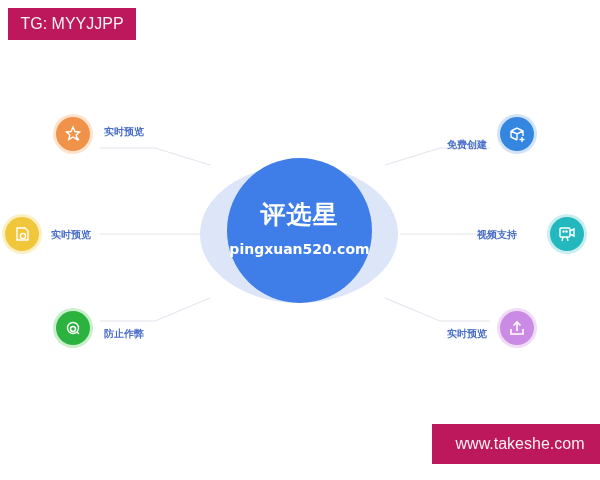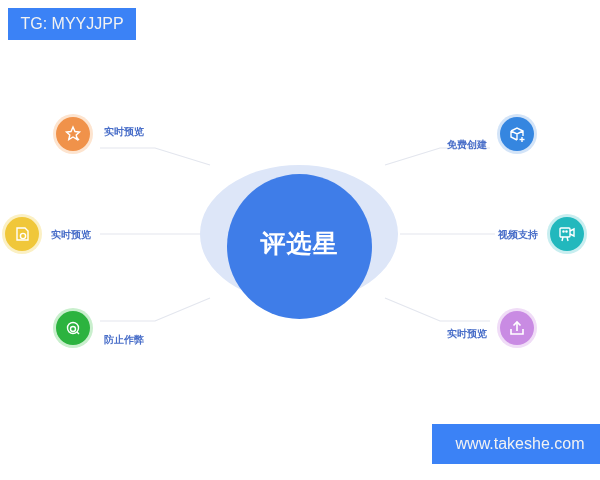--- a/index.html
+++ b/index.html
@@ -1,22 +1,22 @@
 <!DOCTYPE html>
 <html><head>
 <meta charset="utf-8">
 <style>
   html, body { margin:0; padding:0; }
   body { width:600px; height:480px; background:#ffffff; position:relative; overflow:hidden; font-family:"DejaVu Sans", sans-serif; }
-  .wm { position:absolute; background:#3b82f6; color:#f2f2f2; font-family:"Liberation Sans", sans-serif; font-size:16px; display:flex; align-items:center; justify-content:center; }
+  .wm { position:absolute; background:#be185d; color:#f2f2f2; font-family:"Liberation Sans", sans-serif; font-size:16px; display:flex; align-items:center; justify-content:center; }
   .wm-tl { left:8px; top:8px; width:128px; height:32px; }
   .wm-br { left:432px; top:424px; width:160px; height:40px;padding-left:8px; }
   svg.lines { position:absolute; left:0; top:0; }
   .halo { position:absolute; left:200px; top:165px; width:198px; height:138px; border-radius:50%; background:#dde6f8; }
-  .hub { position:absolute; left:227px; top:174px; width:145px; height:145px; border-radius:50%; background:#3f7de8; display:flex; flex-direction:column; align-items:center; justify-content:center; color:#fff; }
+  .hub { position:absolute; left:227px; top:158px; width:145px; height:145px; border-radius:50%; background:#3f7de8; display:flex; flex-direction:column; align-items:center; justify-content:center; color:#fff; }
   .hub-title { font-size:25px; font-weight:bold; letter-spacing:1px; margin-top:-6px; }
   .hub-url { font-size:14px; font-weight:bold; margin-top:10px; }
   .node { position:absolute; width:34px; height:34px; border-radius:50%; display:flex; align-items:center; justify-content:center; }
   .node svg { width:20px; height:20px; }
   .lbl { position:absolute; font-size:10px; color:#4a6fc9; font-weight:bold; white-space:nowrap; }
 </style>
 </head>
 <body>
 
 <div class="wm wm-tl">TG: MYYJJPP</div>
@@ -28,20 +28,21 @@
     <polyline points="100,321 155,321 210,298"></polyline>
     <polyline points="490,148 440,148 385,165"></polyline>
     <line x1="400" y1="234" x2="495" y2="234"></line>
     <polyline points="490,321 440,321 385,298"></polyline>
   </g>
 </svg>
 
 <div class="halo"></div>
 <div class="hub">
   <div class="hub-title">评选星</div>
+  <div class="hub-url">pingxuan520.com</div>
 </div>
 
 <div class="node" style="left:56px;top:117px;background:#f0924a;box-shadow:0 0 0 3px #fde4cf;">
   <svg viewBox="0 0 20 20" fill="none" stroke="#fff" stroke-width="1.4">
       <path d="M10 3l2 4.5 4.5.5-3.3 3 1 4.5L10 13l-4.2 2.5 1-4.5-3.3-3 4.5-.5z"></path>
       <line x1="13" y1="13" x2="16" y2="16"></line>
     </svg>
 </div>
 <div class="lbl" style="left:104px;top:125px;">实时预览</div>
 
@@ -53,42 +54,42 @@
 </div>
 <div class="lbl" style="left:51px;top:228px;text-align:right;">实时预览</div>
 
 <div class="node" style="left:56px;top:311px;background:#2cb33f;box-shadow:0 0 0 3px #c9efcd;">
   <svg viewBox="0 0 20 20" fill="none" stroke="#fff" stroke-width="1.4">
       <circle cx="10" cy="10" r="5.5"></circle>
       <circle cx="10" cy="11" r="2.5"></circle>
       <line x1="14" y1="14" x2="16" y2="16"></line>
     </svg>
 </div>
-<div class="lbl" style="left:104px;top:327px;margin-top:6px;">防止作弊</div>
+<div class="lbl" style="left:104px;top:327px;">防止作弊</div>
 
 <div class="node" style="left:500px;top:117px;background:#3586e0;box-shadow:0 0 0 3px #d3e4f8;">
   <svg viewBox="0 0 20 20" fill="none" stroke="#fff" stroke-width="1.4">
       <path d="M4 7l6-3 6 3v5M4 7v6l6 3M4 7l6 3 6-3M10 10v6"></path>
       <line x1="15" y1="13" x2="15" y2="18"></line>
       <line x1="12.5" y1="15.5" x2="17.5" y2="15.5"></line>
     </svg>
 </div>
 <div class="lbl" style="left:447px;top:138px;">免费创建</div>
 
 <div class="node" style="left:550px;top:217px;background:#22b8bd;box-shadow:0 0 0 3px #c8eef0;">
   <svg viewBox="0 0 20 20" fill="none" stroke="#fff" stroke-width="1.4">
       <rect x="3" y="4" width="10" height="9" rx="1"></rect>
       <path d="M13 7l4-2v7l-4-2"></path>
       <line x1="6" y1="13" x2="5" y2="17"></line>
       <line x1="10" y1="13" x2="11" y2="17"></line>
       <circle cx="6.5" cy="7.5" r=".6"></circle>
       <circle cx="9.5" cy="7.5" r=".6"></circle>
     </svg>
 </div>
-<div class="lbl" style="left:498px;top:228px;text-align:right;">视频支持</div>
+<div class="lbl" style="left:477px;top:228px;text-align:right;">视频支持</div>
 
 <div class="node" style="left:500px;top:311px;background:#c98be3;box-shadow:0 0 0 3px #f0dcf7;">
   <svg viewBox="0 0 20 20" fill="none" stroke="#fff" stroke-width="1.6">
       <path d="M4 11v5h12v-5"></path>
       <line x1="10" y1="4" x2="10" y2="13"></line>
       <polyline points="6.5,7.5 10,4 13.5,7.5"></polyline>
     </svg>
 </div>
 <div class="lbl" style="left:447px;top:327px;">实时预览</div>
 

